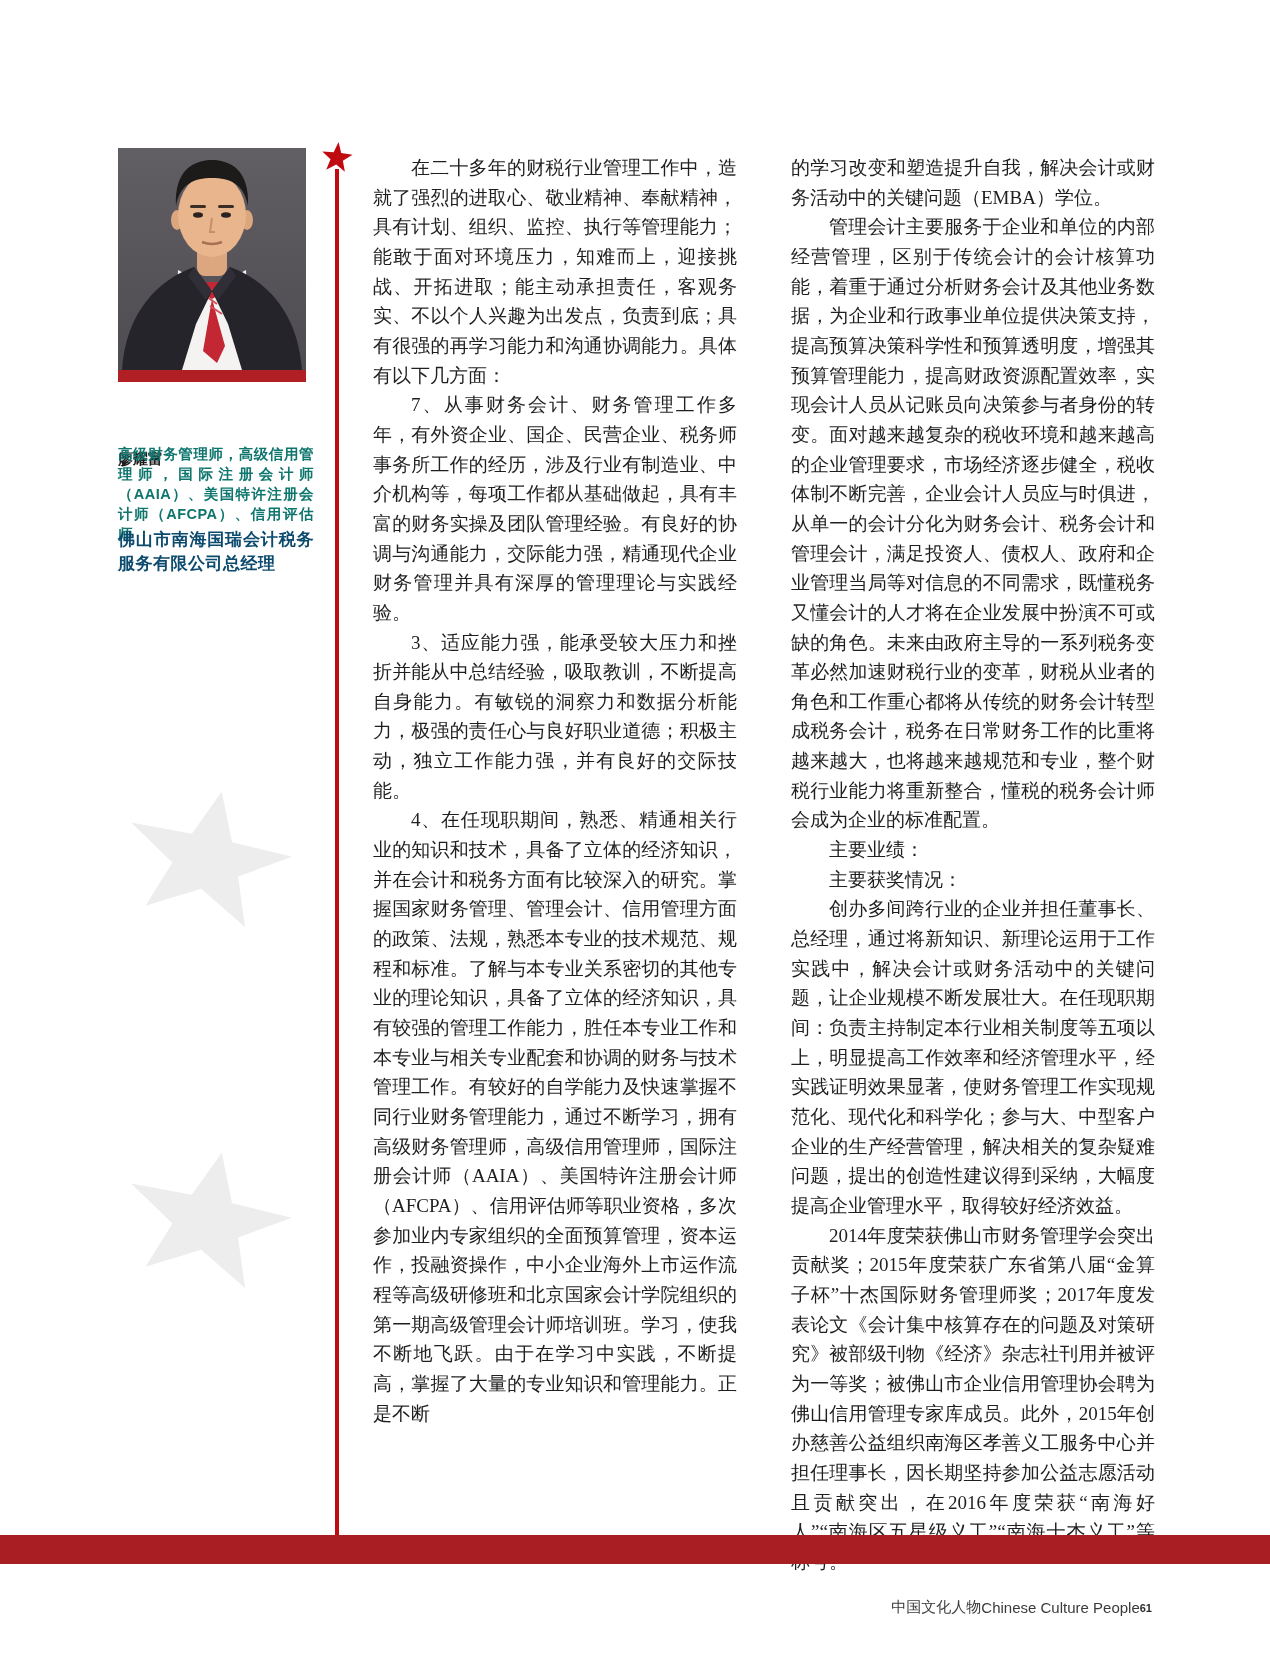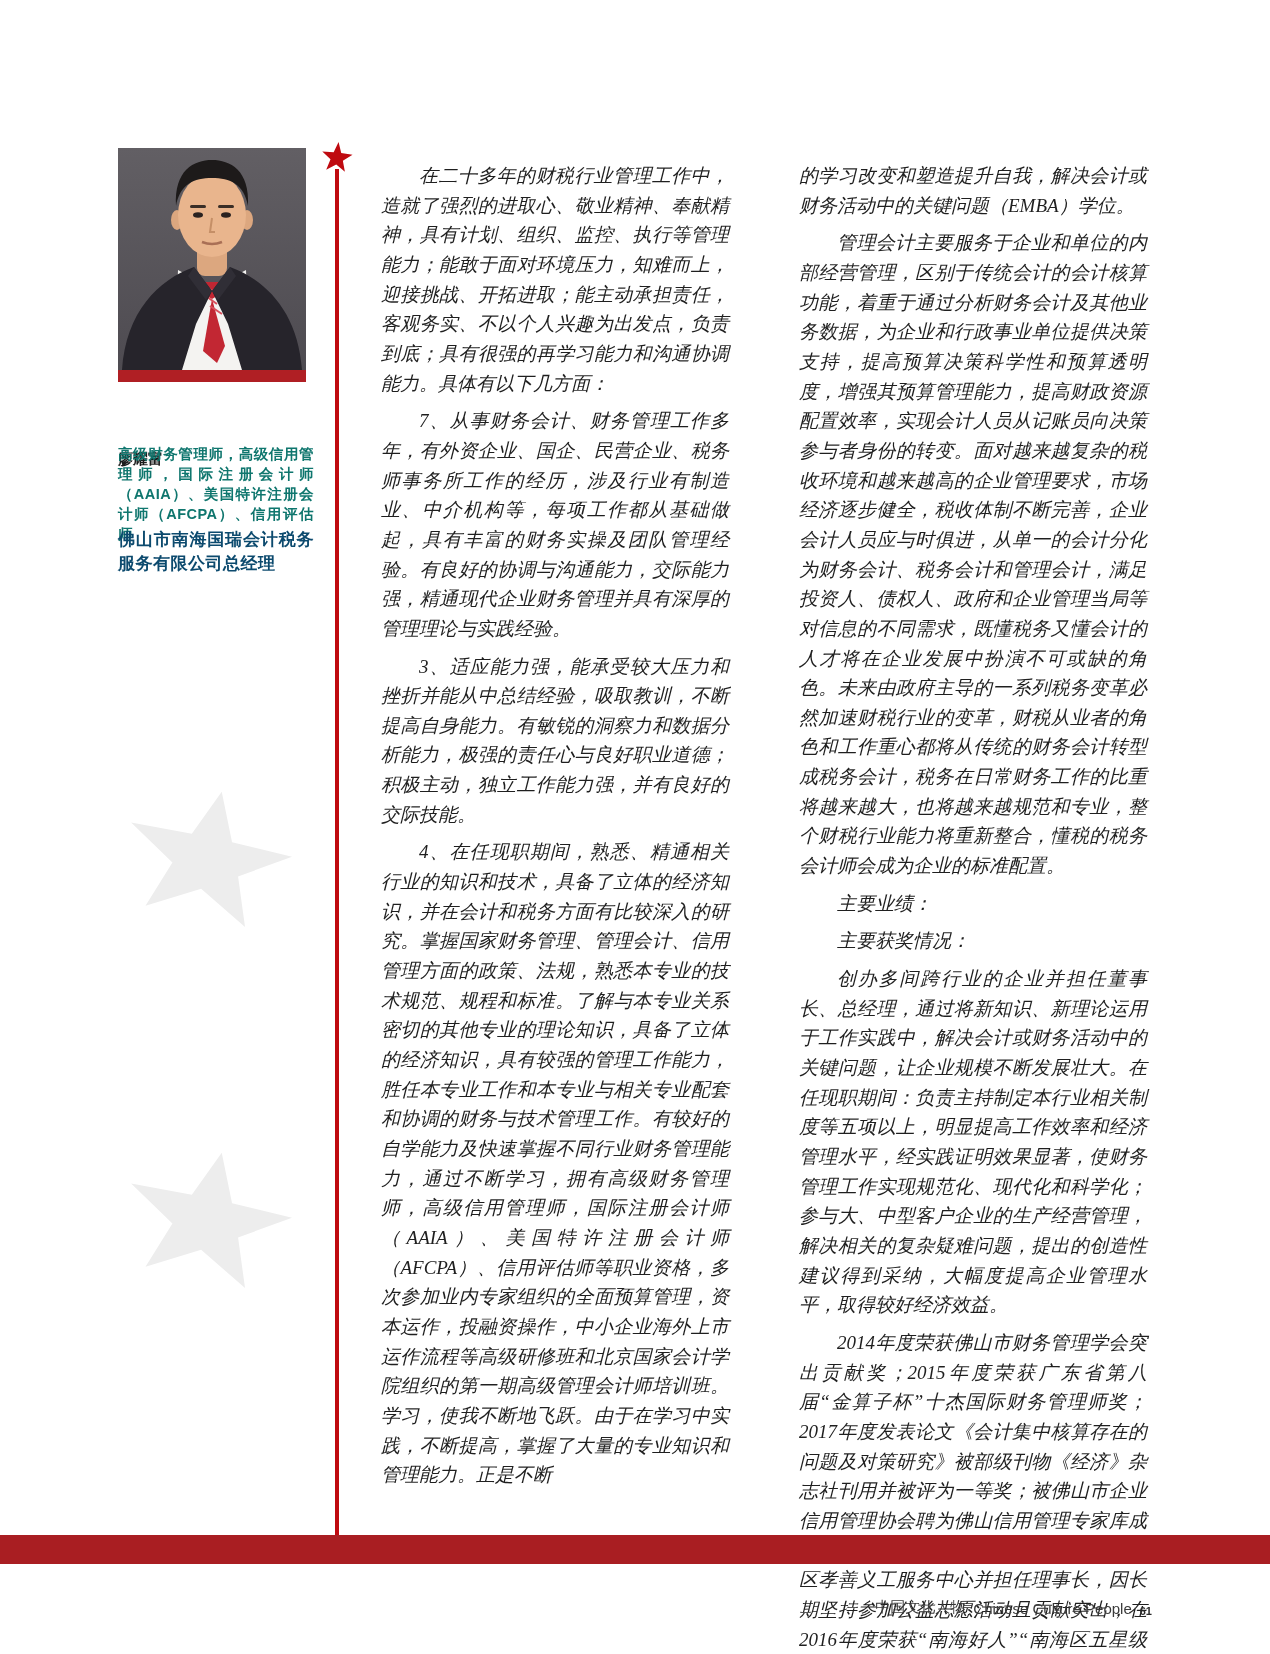--- a/index.html
+++ b/index.html
@@ -37,29 +37,29 @@
   .top-star{position:absolute;left:320px;top:141px;width:34px;height:32px;transform:rotate(6deg);}
   .v-rule{position:absolute;left:335px;top:169px;width:4px;height:1366px;background:var(--accent-line,#bf0a10);}
   
   .col{
     position:absolute;top:153px;width:364px;
     font-size:19px;line-height:29.65px;color:var(--body-text,#1f1f1f);
     text-align:justify;
   }
   .col1{left:373px;}
   .col2{left:791px;}
-  .col p{margin:8px;text-indent:2em;font-style:italic;}
+  .col p{margin:0;text-indent:2em;}
   .col p.no-indent{text-indent:0;}
   
   .bottom-bar{position:absolute;left:0;top:1535px;width:1270px;height:29px;background:var(--accent-bar,#a91e22);}
   .footer{
     position:absolute;right:118px;top:1598px;
     font-family:"Liberation Sans","DejaVu Sans",sans-serif;
     font-size:15px;color:var(--footer-text,#3a3a3a);
-    display:flex;align-items:flex-end;gap:8px;
+    display:flex;align-items:center;gap:0;
   }
   .footer .pageno{font-weight:bold;font-size:11px;color:#2b2b2b;}
 </style>
 </head>
 <body>
 
 <div class="page">
 
   <div class="watermark wm1">
     <svg viewBox="0 0 34 32" preserveAspectRatio="none">

